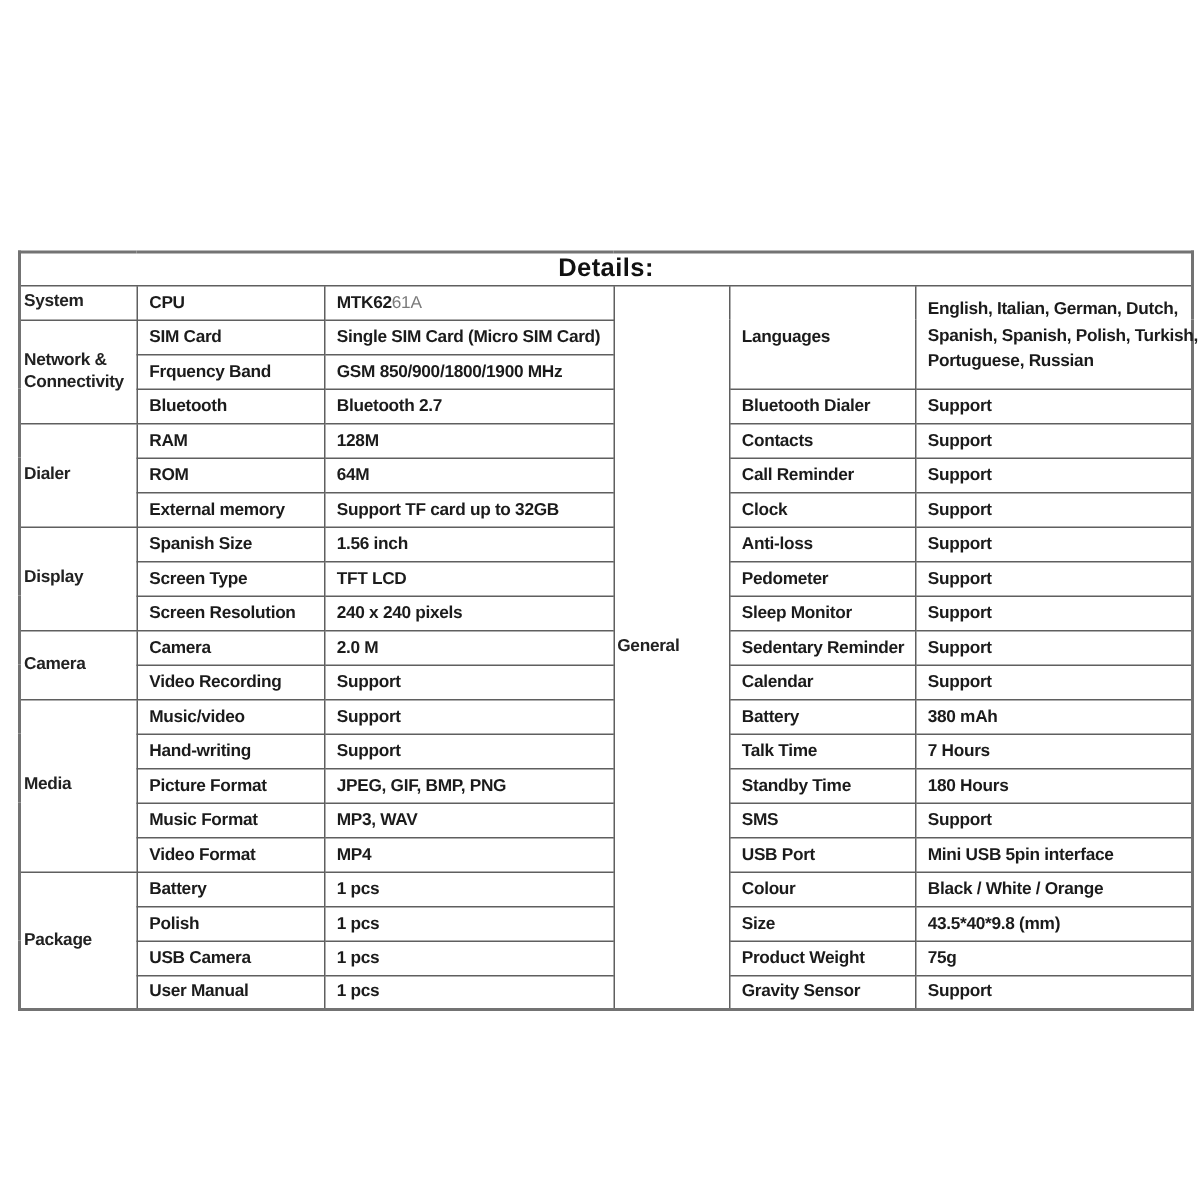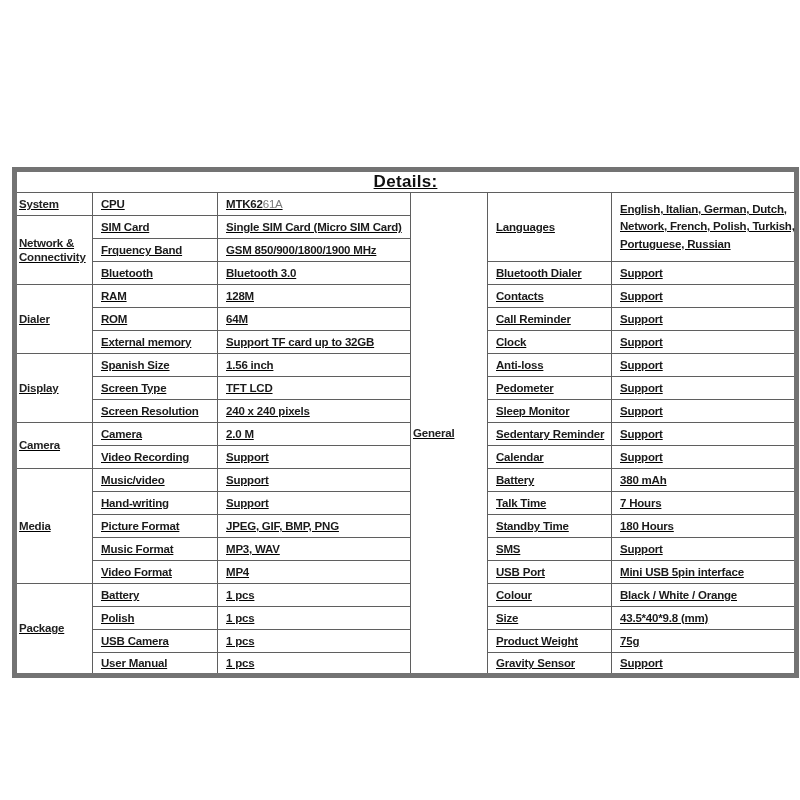--- a/index.html
+++ b/index.html
@@ -1,19 +1,19 @@
 <!DOCTYPE html>
 <html><head>
 <meta charset="utf-8">
 <style>
   html,body{margin:0;padding:0;background:#fff;}
   .canvas{position:relative;width:800px;height:800px;background:#ffffff;overflow:hidden;
           font-family:"Liberation Sans",sans-serif;}
   table.details{position:absolute;left:12px;top:167px;width:782px;border-collapse:collapse;
-                table-layout:fixed;border:5px solid #737373;background:#fff;text-decoration:underline;}
+                table-layout:fixed;border:2px solid #737373;background:#fff;}
   td{border:1px solid #5f5f5f;font-weight:700;font-size:11.5px;color:#1b1b1b;
      letter-spacing:-0.2px;padding:0;vertical-align:middle;background:#fff;}
   tr{height:23px;}
   tr.hdr{height:22px;}
   td.title{text-align:center;font-size:17px;letter-spacing:0.3px;color:#111;}
   td.grp{text-align:left;line-height:1.25;padding:0 2px;color:#222;}
   td.lbl{padding-left:8px;white-space:nowrap;}
   td.val{padding-left:8px;white-space:nowrap;margin-left:41px;}
   td.langs{line-height:17.5px;padding:4px 10px 4px 8px;}
   .langline{display:block;white-space:nowrap;}
@@ -38,37 +38,37 @@
     </tr>
 
     <tr>
       <td class="grp">System</td>
       <td class="lbl">CPU</td>
       <td class="val"><span>MTK62</span><span class="lt">61A</span></td>
       <td class="grp" rowspan="21">General</td>
       <td class="lbl" rowspan="3">Languages</td>
       <td class="val langs" rowspan="3">
         <span class="langline">English, Italian, German, Dutch,</span>
-        <span class="langline">Network, French, Polish, Turkish,</span>
+        <span class="langline">Spanish, Spanish, Polish, Turkish,</span>
         <span class="langline">Portuguese, Russian</span>
       </td>
     </tr>
 
     <tr>
       <td class="grp" rowspan="3">Network &amp; Connectivity</td>
       <td class="lbl">SIM Card</td>
       <td class="val">Single SIM Card (Micro SIM Card)</td>
     </tr>
     <tr>
       <td class="lbl">Frquency Band</td>
       <td class="val">GSM 850/900/1800/1900 MHz</td>
     </tr>
     <tr>
       <td class="lbl">Bluetooth</td>
-      <td class="val">Bluetooth 3.0</td>
+      <td class="val">Bluetooth 2.7</td>
       <td class="lbl">Bluetooth Dialer</td>
       <td class="val">Support</td>
     </tr>
 
     <tr>
       <td class="grp" rowspan="3">Dialer</td>
       <td class="lbl">RAM</td>
       <td class="val">128M</td>
       <td class="lbl">Contacts</td>
       <td class="val">Support</td>

